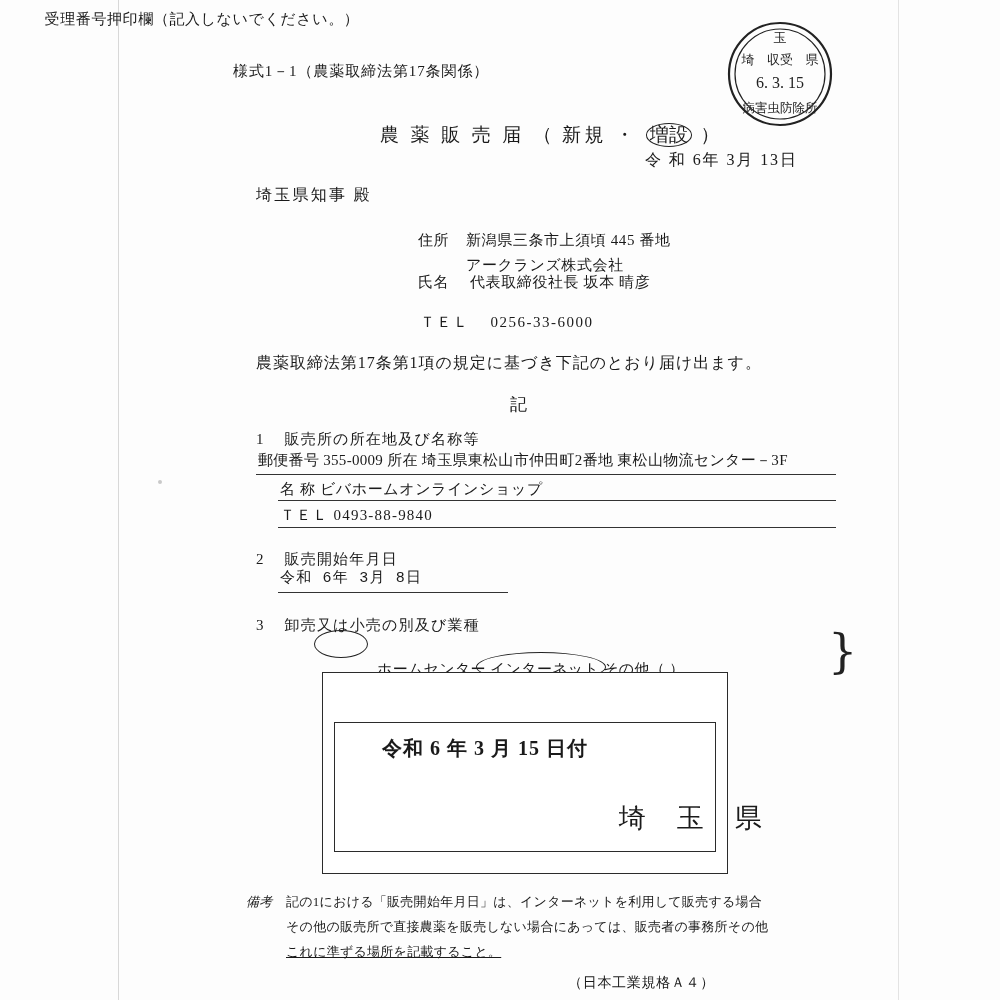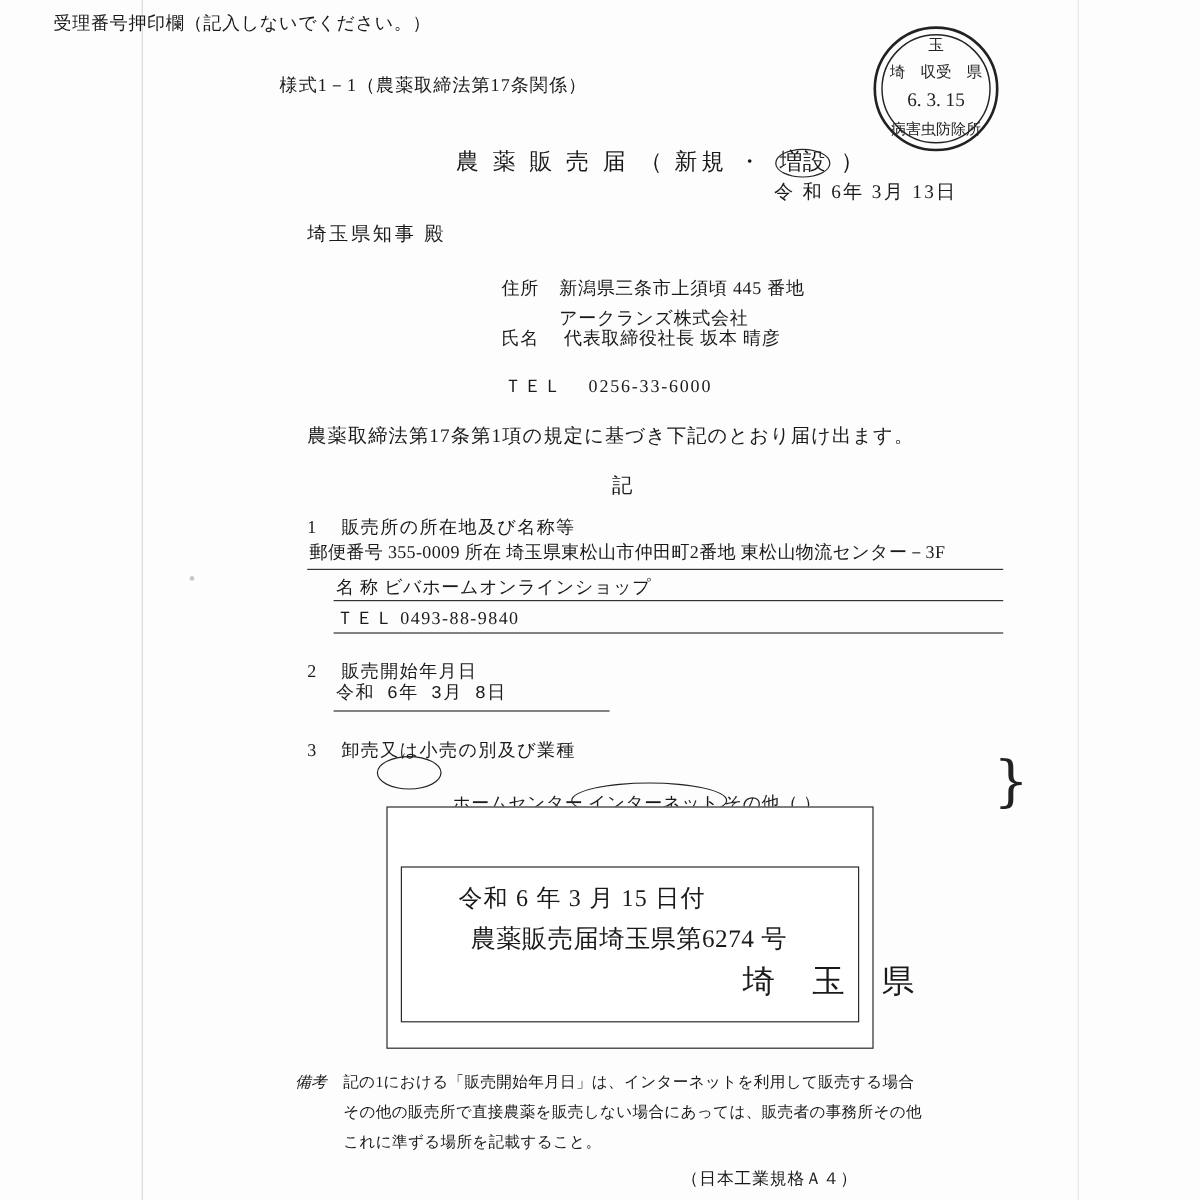--- a/index.html
+++ b/index.html
@@ -134,20 +134,21 @@
     border: 1.4px solid #2b2b2b;
     background: #ffffff;
   }
   .inner-line1 {
     position: absolute;
     left: 334px; top: 735px;
     width: 302px;
     text-align: center;
     font-size: 20px;
     letter-spacing: 0.05em;
+    font-weight: bold;
   }
   .inner-line2 {
     position: absolute;
     left: 334px; top: 768px;
     width: 380px;
     text-align: center;
     font-size: 21px;
     letter-spacing: 0.02em;
   }
   .inner-line3 {
@@ -157,21 +158,21 @@
     text-align: right;
     font-size: 27px;
     letter-spacing: 0.45em;
     text-indent: 0.45em;
   }
 
   .note { font-size: 13px; letter-spacing: 0.02em; }
   .note-label { left: 246px; top: 893px; font-style: italic; }
   .note-l1 { left: 286px; top: 893px; }
   .note-l2 { left: 286px; top: 918px; }
-  .note-l3 { left: 286px; top: 943px; }
+  .note-l3 { left: 286px; top: 943px; text-decoration: underline; }
   .jis { font-size: 14px; left: 568px; top: 974px; letter-spacing: 0.05em; }
 
   
   .seal {
     position: absolute;
     left: 726px; top: 20px;
     width: 108px; height: 108px;
   }
   .seal svg { display: block; }
 
@@ -264,21 +265,20 @@
     <span>その他（                ）</span>
   </div>
   <div class="oval-mark oval-kouri"></div>
   <div class="oval-mark oval-internet"></div>
   <div class="brace">}</div>
 
   <div class="stamp-box"></div>
   <div class="stamp-box-title">受理番号押印欄（記入しないでください。）</div>
   <div class="inner-box"></div>
   <div class="inner-line1">令和 6 年 3 月 15 日付</div>
-  <div class="inner-line2">農薬販売届埼玉県第6274  号</div>
   <div class="inner-line3">埼 玉 県</div>
 
   <div class="txt note note-label">備考</div>
   <div class="txt note note-l1">記の1における「販売開始年月日」は、インターネットを利用して販売する場合</div>
   <div class="txt note note-l2">その他の販売所で直接農薬を販売しない場合にあっては、販売者の事務所その他</div>
   <div class="txt note note-l3">これに準ずる場所を記載すること。</div>
 
   <div class="txt jis">（日本工業規格Ａ４）</div>
 </div>
 

